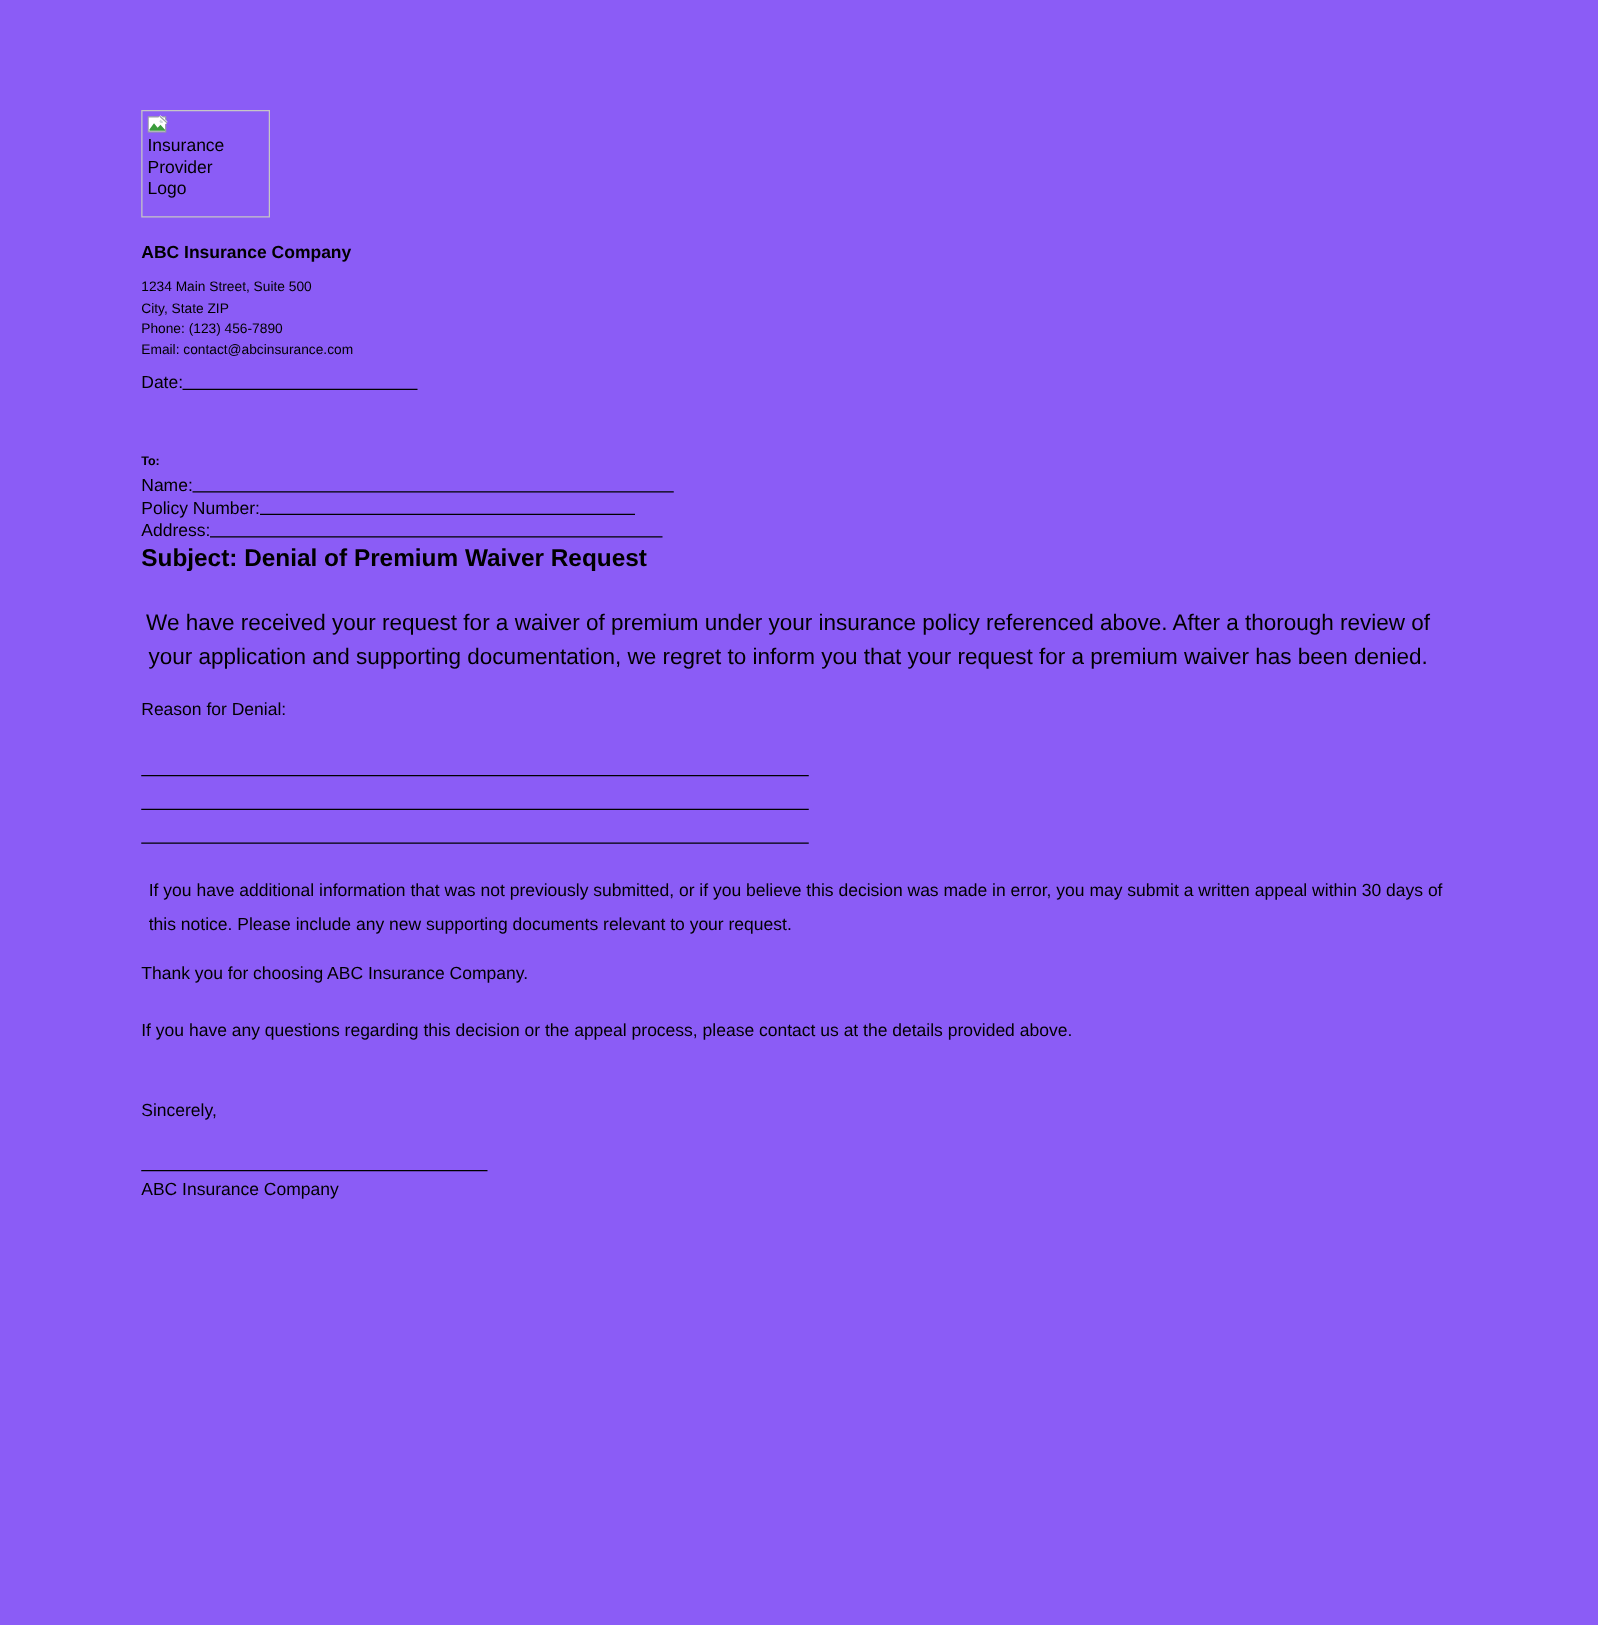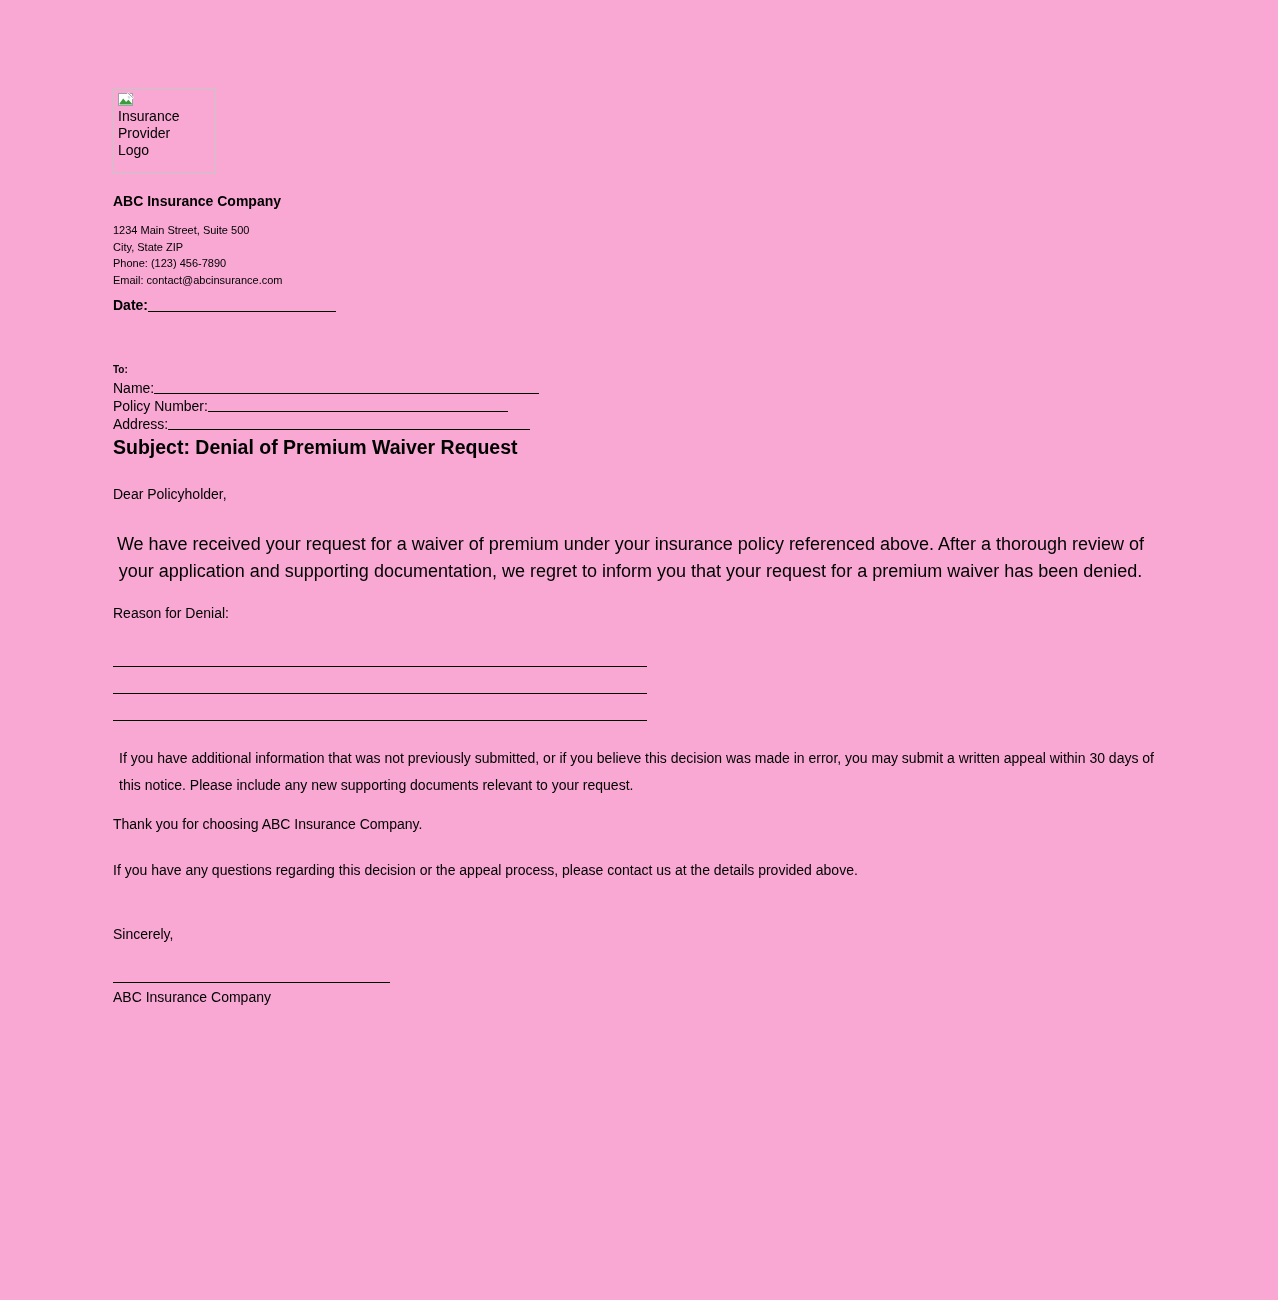--- a/index.html
+++ b/index.html
@@ -12,21 +12,21 @@
     height: 1300px;
     font-family: "Liberation Sans", sans-serif;
     color: #000000;
     -webkit-font-smoothing: none;
   }
 
   .page {
     position: relative;
     width: 1278px;
     height: 1300px;
-    background: #f9a8d4;
+    background: #8b5cf6;
     overflow: hidden;
   }
 
   .letter {
     position: absolute;
     left: 113px;
     top: 88px;
     width: 1035px;
   }
 
@@ -71,21 +71,20 @@
     line-height: 16.5px;
     margin: 0 0 8px 0;
   }
   .contact-block div { white-space: pre; }
 
   .date-row {
     font-size: 14px;
     line-height: 19px;
     margin: 0 0 46px 0;
     white-space: nowrap;
-    font-weight: bold;
   }
 
   .to-label {
     font-size: 10px;
     font-weight: bold;
     line-height: 18px;
     margin: 0;
   }
   .to-block {
     font-size: 14px;
@@ -207,21 +206,20 @@
 
     <div class="to-label">To:</div>
     <div class="to-block">
       <div><span>Name:</span><span class="rule rule-name"></span></div>
       <div><span>Policy Number:</span><span class="rule rule-policy"></span></div>
       <div><span>Address:</span><span class="rule rule-addr"></span></div>
     </div>
 
     <div class="subject">Subject: Denial of Premium Waiver Request</div>
 
-    <div class="salutation">Dear Policyholder,</div>
 
     <div class="para">We have received your request for a waiver of premium under your insurance policy referenced above. After a thorough review of your application and supporting documentation, we regret to inform you that your request for a premium waiver has been denied.</div>
 
     <div class="reason-head">Reason for Denial:</div>
 
     <div class="blank-lines">
       <div class="blank-line"></div>
       <div class="blank-line"></div>
       <div class="blank-line"></div>
     </div>

